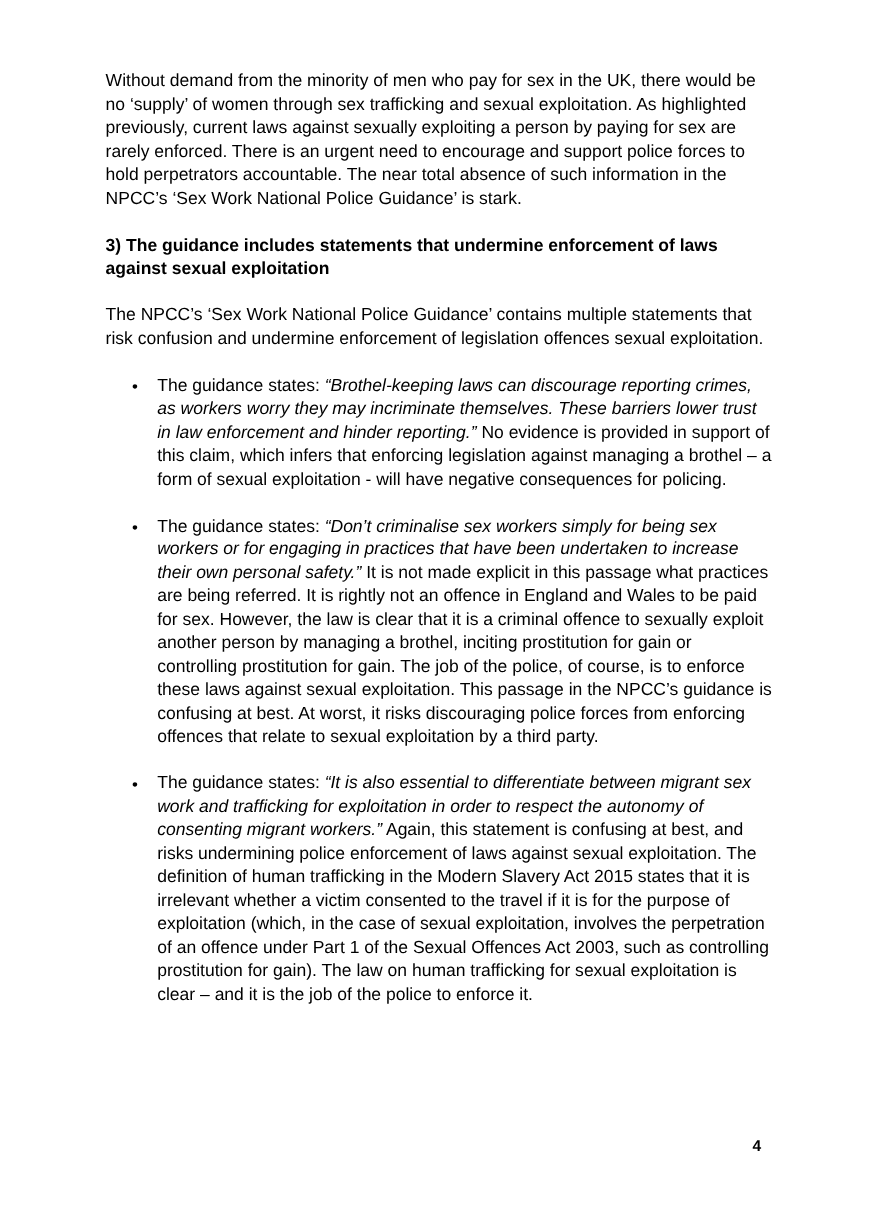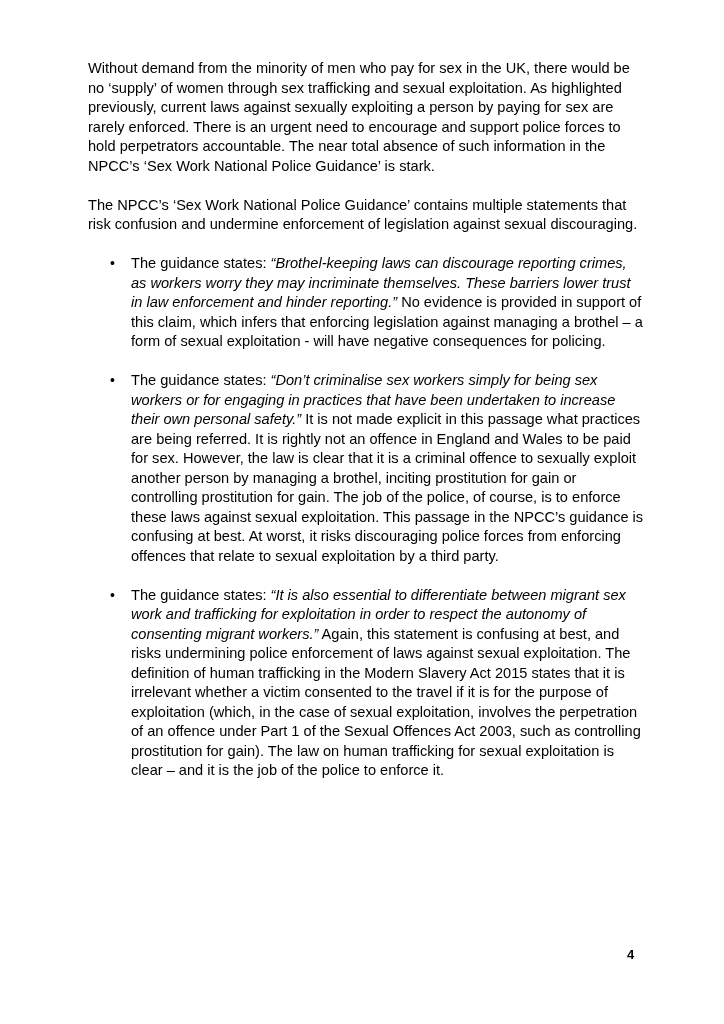--- a/index.html
+++ b/index.html
@@ -59,22 +59,23 @@
       font-weight: bold;
       font-size: 13px;
     }
   </style>
 </head>
 <body>
 
 <div class="page">
   <p class="para">Without demand from the minority of men who pay for sex in the UK, there would be no ‘supply’ of women through sex trafficking and sexual exploitation. As highlighted previously, current laws against sexually exploiting a person by paying for sex are rarely enforced. There is an urgent need to encourage and support police forces to hold perpetrators accountable. The near total absence of such information in the NPCC’s ‘Sex Work National Police Guidance’ is stark.</p>
 
+  <p class="heading">3) The guidance includes statements that undermine enforcement of laws against sexual exploitation</p>
 
-  <p class="para">The NPCC’s ‘Sex Work National Police Guidance’ contains multiple statements that risk confusion and undermine enforcement of legislation against sexual discouraging.</p>
+  <p class="para">The NPCC’s ‘Sex Work National Police Guidance’ contains multiple statements that risk confusion and undermine enforcement of legislation offences sexual exploitation.</p>
 
   <ul class="bullets">
     <li>
       <span class="bullet-dot">•</span>
       <span>The guidance states: </span><span class="quote">“Brothel-keeping laws can discourage reporting crimes, as workers worry they may incriminate themselves. These barriers lower trust in law enforcement and hinder reporting.”</span><span> No evidence is provided in support of this claim, which infers that enforcing legislation against managing a brothel – a form of sexual exploitation - will have negative consequences for policing.</span>
     </li>
     <li>
       <span class="bullet-dot">•</span>
       <span>The guidance states: </span><span class="quote">“Don’t criminalise sex workers simply for being sex workers or for engaging in practices that have been undertaken to increase their own personal safety.”</span><span> It is not made explicit in this passage what practices are being referred. It is rightly not an offence in England and Wales to be paid for sex. However, the law is clear that it is a criminal offence to sexually exploit another person by managing a brothel, inciting prostitution for gain or controlling prostitution for gain. The job of the police, of course, is to enforce these laws against sexual exploitation. This passage in the NPCC’s guidance is confusing at best. At worst, it risks discouraging police forces from enforcing offences that relate to sexual exploitation by a third party.</span>
     </li>

